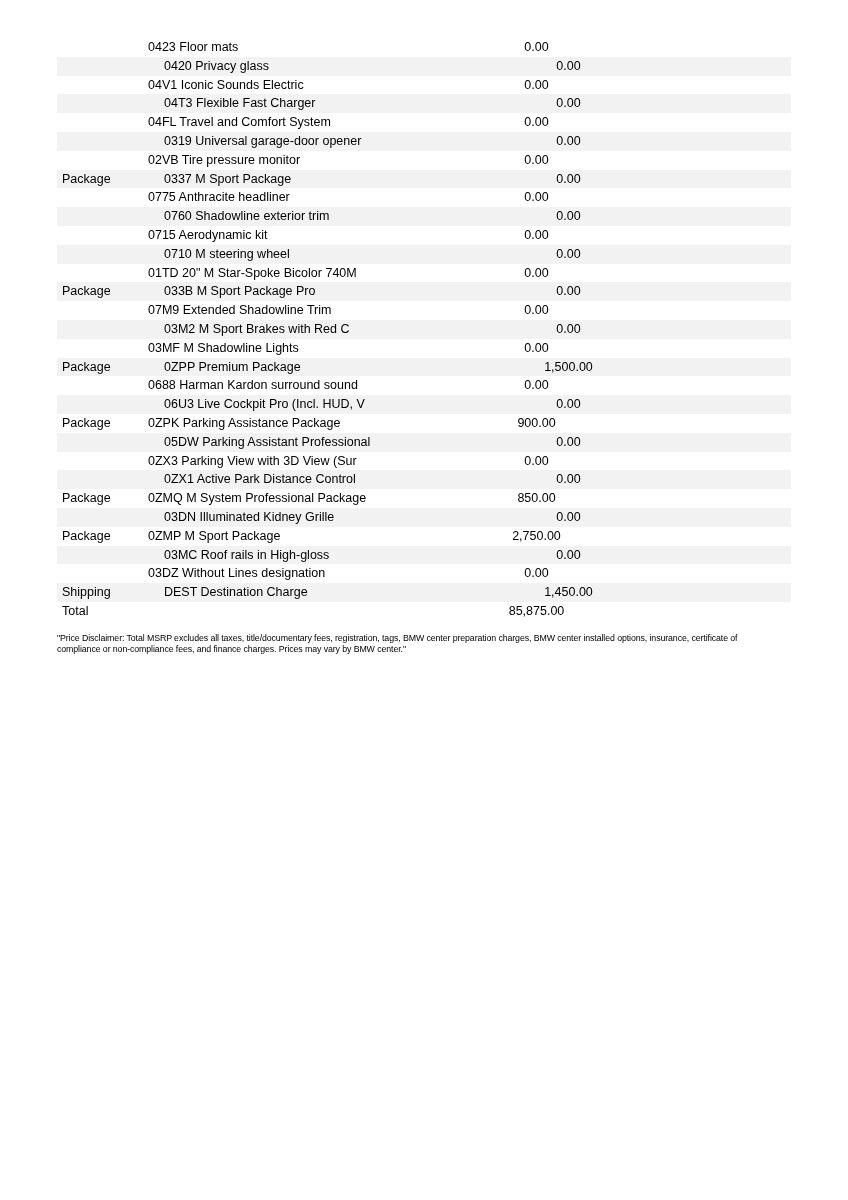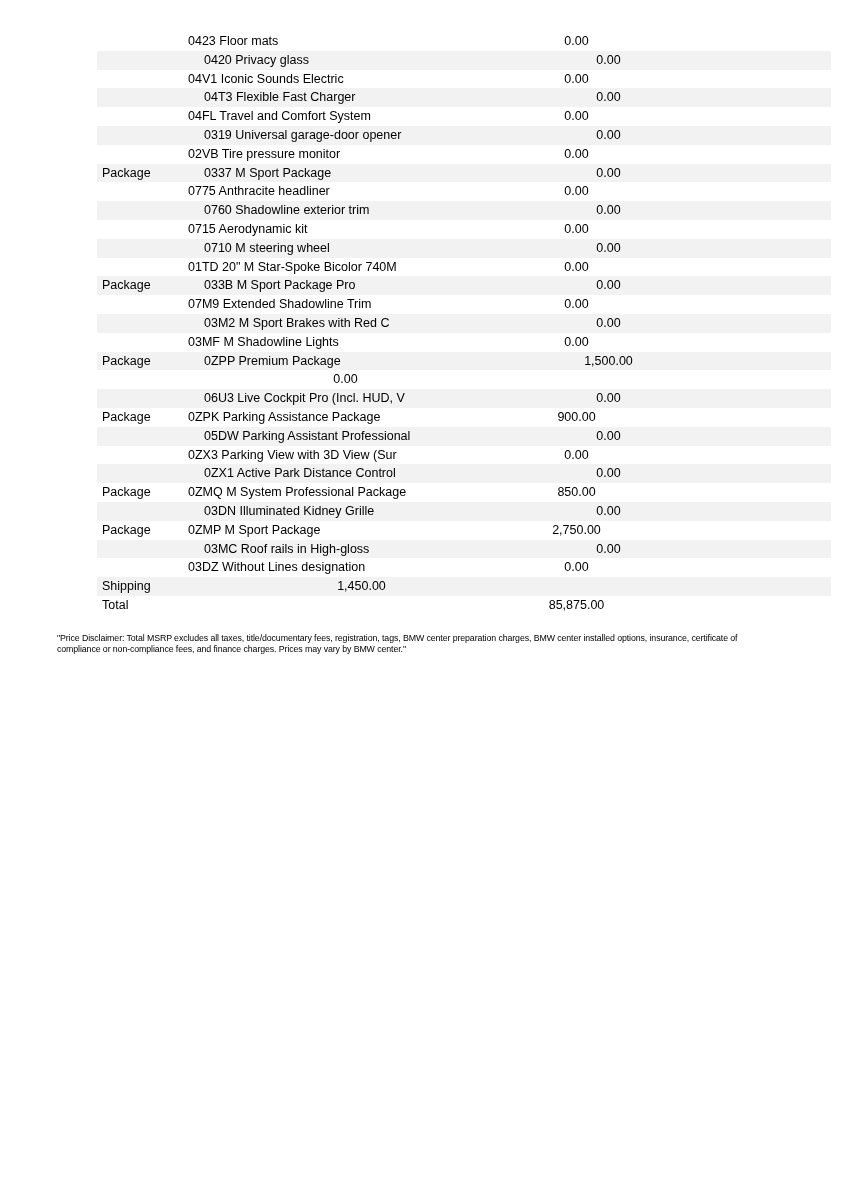--- a/index.html
+++ b/index.html
@@ -8,23 +8,22 @@
     width: 848px;
     height: 1200px;
     position: relative;
     font-family: "Liberation Sans", sans-serif;
     color: #000000;
     overflow: hidden;
   }
   .options-table {
     position: absolute;
     left: 57px;
-    top: 32px;
+    top: 38px;
     width: 734px;
-    margin-left: 40px;
   }
   .row {
     display: grid;
     grid-template-columns: 91px 316px 146px 1fr;
     height: 18.8px;
     align-items: center;
     font-size: 12.5px;
     line-height: 18.8px;
     background: #ffffff;
   }
@@ -152,20 +151,21 @@
         <div class="cell spacer"></div>
       </div>
       <div class="row alt">
         <div class="cell cat">Package</div>
         <div class="cell item">0ZPP Premium Package</div>
         <div class="cell price">1,500.00</div>
         <div class="cell spacer"></div>
       </div>
       <div class="row">
         <div class="cell cat"></div>
+        <div class="cell item">0688 Harman Kardon surround sound</div>
         <div class="cell price">0.00</div>
         <div class="cell spacer"></div>
       </div>
       <div class="row alt">
         <div class="cell cat"></div>
         <div class="cell item">06U3 Live Cockpit Pro (Incl. HUD, V</div>
         <div class="cell price">0.00</div>
         <div class="cell spacer"></div>
       </div>
       <div class="row">
@@ -217,20 +217,21 @@
         <div class="cell spacer"></div>
       </div>
       <div class="row">
         <div class="cell cat"></div>
         <div class="cell item">03DZ Without Lines designation</div>
         <div class="cell price">0.00</div>
         <div class="cell spacer"></div>
       </div>
       <div class="row alt">
         <div class="cell cat">Shipping</div>
+        <div class="cell item">DEST Destination Charge</div>
         <div class="cell price">1,450.00</div>
         <div class="cell spacer"></div>
       </div>
       <div class="row">
         <div class="cell cat">Total</div>
         <div class="cell item"></div>
         <div class="cell price">85,875.00</div>
         <div class="cell spacer"></div>
       </div>
     </div>

